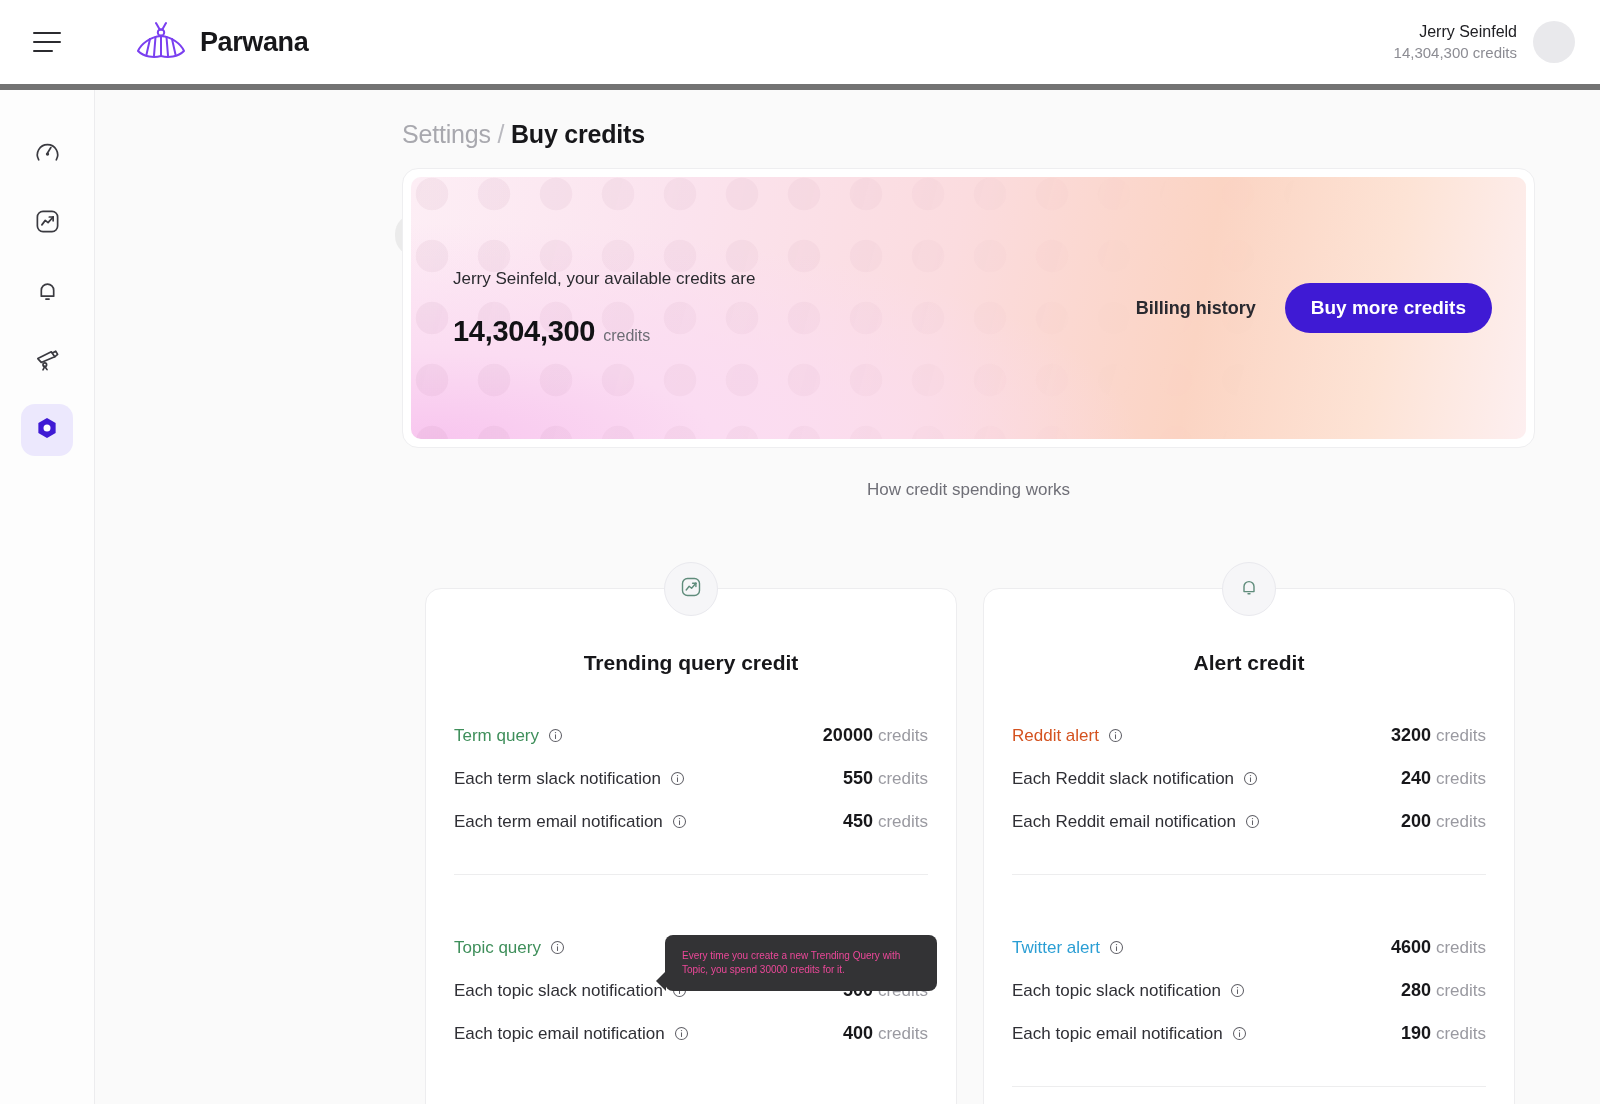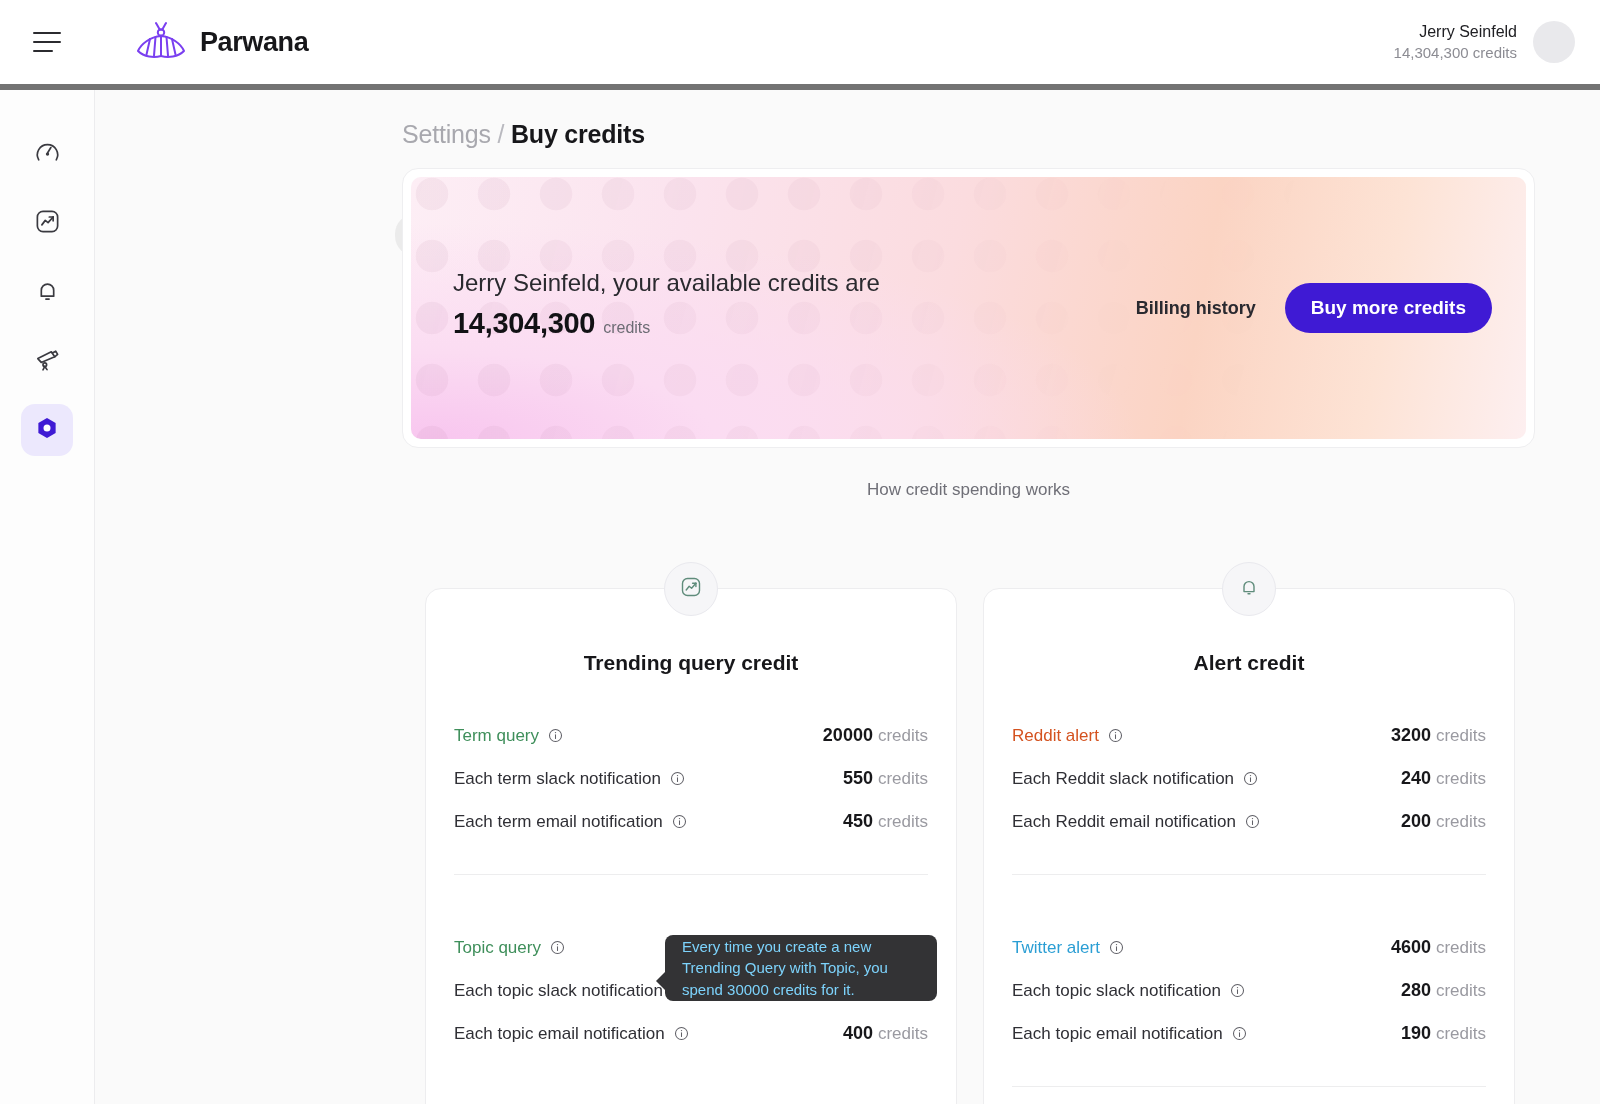--- a/index.html
+++ b/index.html
@@ -108,21 +108,21 @@
   }
   .banner-dots {
     position: absolute; inset: 0;
     background-image: radial-gradient(circle at center, rgba(176,120,150,0.11) 36%, rgba(0,0,0,0) 38%);
     background-size: 62px 62px;
     background-position: -10px -14px;
     -webkit-mask-image: linear-gradient(105deg, rgba(0,0,0,0.85) 0%, rgba(0,0,0,0.55) 35%, rgba(0,0,0,0.06) 62%, rgba(0,0,0,0) 80%);
     mask-image: linear-gradient(105deg, rgba(0,0,0,0.85) 0%, rgba(0,0,0,0.55) 35%, rgba(0,0,0,0.06) 62%, rgba(0,0,0,0) 80%);
   }
   .banner-left { position: absolute; left: 42px; top: 92px; }
-  .banner-line1 { font-size: 24px; color: #2a2a2f; margin-bottom: 10px; }
+  .banner-line1 { font-size: 17px; color: #2a2a2f; margin-bottom: 26px; }
   .banner-amount { font-size: 29px; font-weight: bold; color: #121215; letter-spacing: -0.3px; }
   .banner-amount .unit { font-size: 16px; font-weight: 400; color: #6c6c74; margin-left: 8px; letter-spacing: 0; }
   .banner-actions {
     position: absolute; right: 34px; top: 50%; transform: translateY(-50%);
     display: flex; align-items: center; gap: 29px; justify-content: flex-end;
   }
   .billing-history { font-size: 18px; color: #2a2a30; font-weight: bold; cursor: pointer; white-space: nowrap; }
   .buy-btn {
     background: #3f1ad4; color: #ffffff;
     font-size: 19px; font-weight: bold;
@@ -168,24 +168,24 @@
   .row-value b { color: #17171a; font-size: 18px; font-weight: bold; margin-right: 5px; }
 
   .info-icon { display: inline-flex; cursor: pointer; }
 
   
   .tooltip {
     position: absolute;
     left: 570px; top: 845px;
     width: 272px;
     background: #333335;
-    color: #7dd3fc;
+    color: #ec4899;
     border-radius: 8px;
-    padding: 1px 17px;
-    font-size: 15px;
+    padding: 14px 17px;
+    font-size: 10px;
     line-height: 1.42;
     z-index: 40;
   }
   .tooltip::after {
     content: "";
     position: absolute; left: -9px; top: 36px;
     border-top: 10px solid transparent;
     border-bottom: 10px solid transparent;
     border-right: 10px solid #333335;
   }

